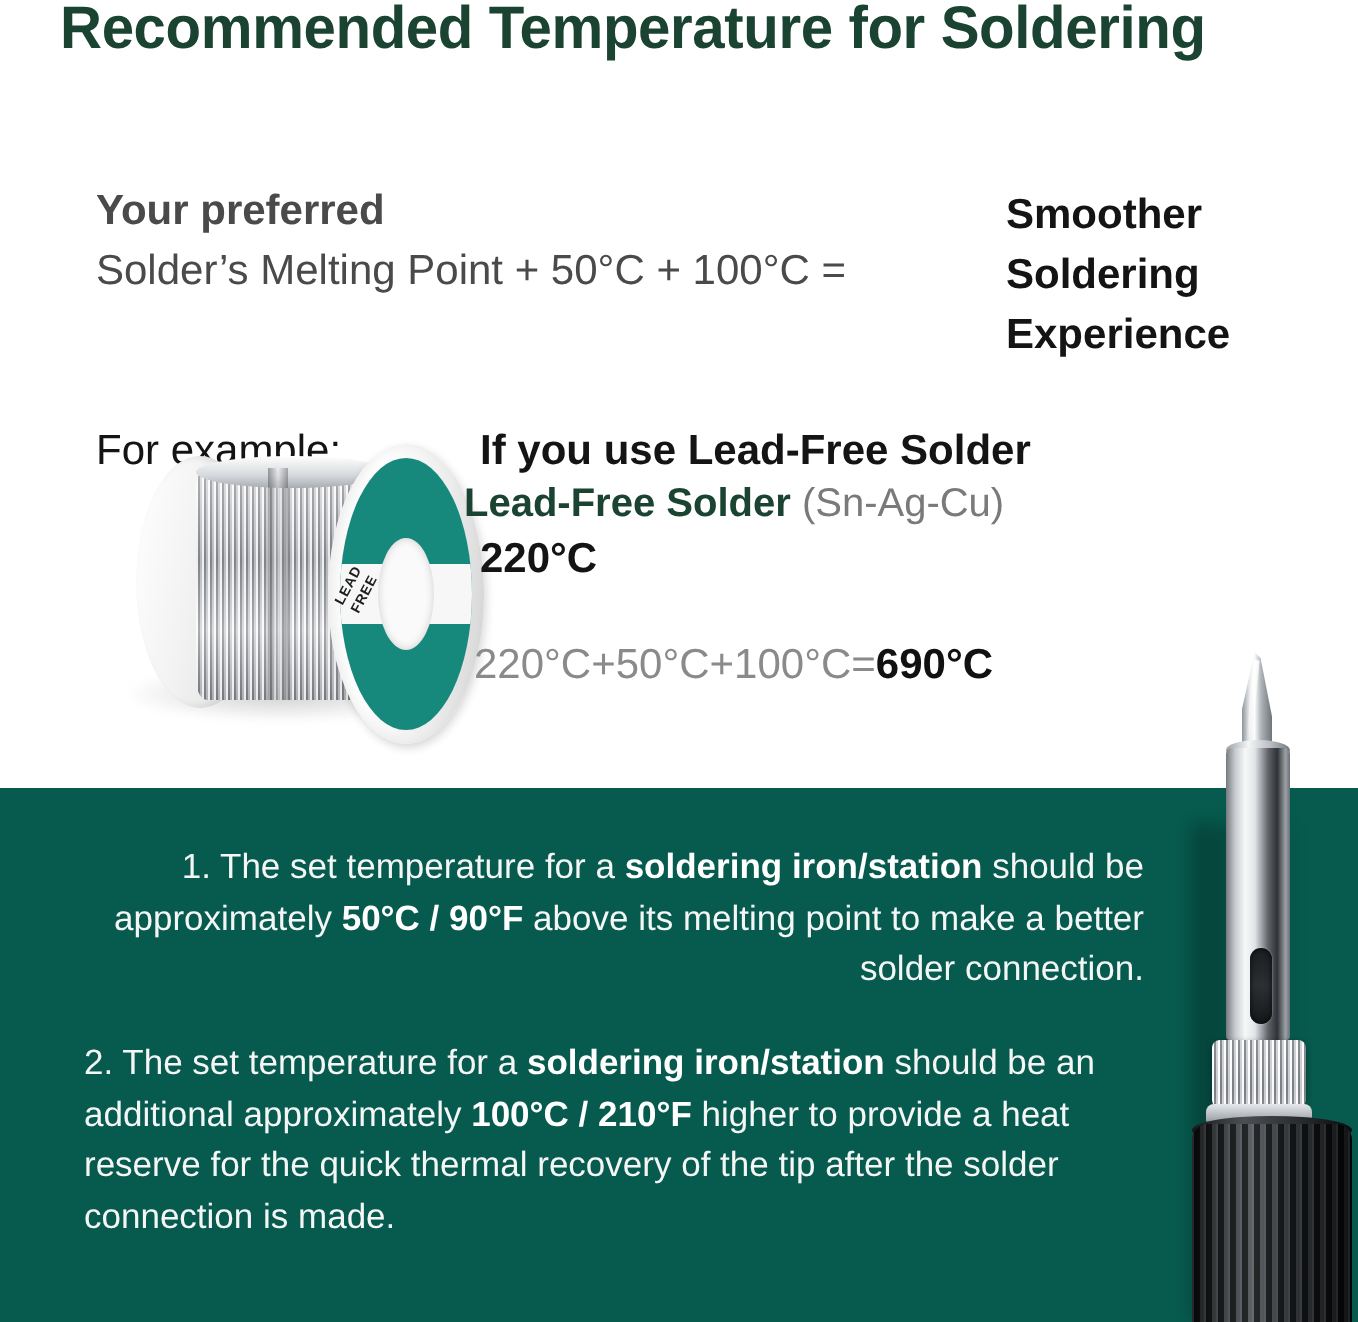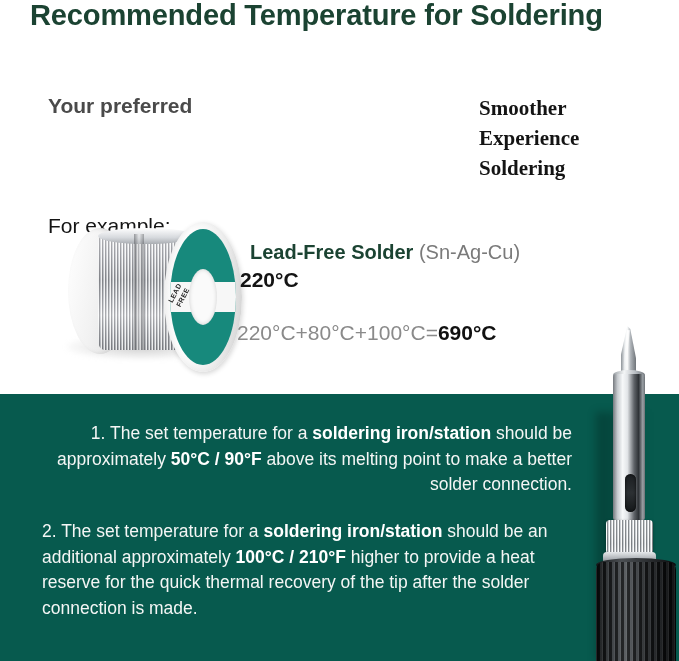--- a/index.html
+++ b/index.html
@@ -29,37 +29,37 @@
   }
   .rule-l1{
     position:absolute;left:48px;top:94px;
     font-size:21px;color:#4a4a4a;font-weight:700;white-space:nowrap;
   }
   .rule-l2{
     position:absolute;left:48px;top:124px;
     font-size:21px;color:#4a4a4a;font-weight:300;white-space:nowrap;
   }
   .result-col{
-    position:absolute;left:479px;top:93px;
-    font-size:21px;color:#141414;font-weight:bold;line-height:30px;font-family:Liberation Serif, serif;
+    position:absolute;left:503px;top:93px;
+    font-size:21px;color:#141414;font-weight:bold;line-height:30px;
   }
   .result-col span{display:block;white-space:nowrap;}
 
   .for-example{
     position:absolute;left:48px;top:190px;
     font-size:21px;color:#141414;font-weight:400;white-space:nowrap;margin-top:24px;
   }
 
   
   .ex-title{
     position:absolute;left:240px;top:214px;
     font-size:21px;color:#141414;font-weight:bold;white-space:nowrap;
   }
   .ex-sub{
-    position:absolute;left:250px;top:241px;
+    position:absolute;left:232px;top:241px;
     font-size:20px;white-space:nowrap;
   }
   .ex-sub .g{color:#1b4332;font-weight:bold;}
   .ex-sub .n{color:#7a7a7a;font-weight:300;}
   .ex-temp{
     position:absolute;left:240px;top:268px;
     font-size:21px;color:#141414;font-weight:bold;white-space:nowrap;
   }
   .ex-eq{
     position:absolute;left:237px;top:321px;
@@ -201,25 +201,26 @@
   }
 </style>
 </head>
 <body>
 
 <div id="infographic">
 
   <div class="title">Recommended Temperature for Soldering</div>
 
   <div class="rule-l1">Your preferred</div>
+  <div class="rule-l2">Solder’s Melting Point + 50°C + 100°C =</div>
 
   <div class="result-col">
     <span>Smoother</span>
+    <span>Soldering</span>
     <span>Experience</span>
-    <span>Soldering</span>
   </div>
 
   <div class="for-example">For example:</div>
 
   <div class="spool">
     <div class="spool-shadow"></div>
     <div class="flange-back"></div>
     <div class="wire"></div>
     <div class="wire-top"></div>
     <div class="wire-band"></div>
@@ -228,26 +229,27 @@
         <div class="label-band"></div>
       </div>
       <div class="label-hole"></div>
       <div class="label-text">
         <div>LEAD</div>
         <div>FREE</div>
       </div>
     </div>
   </div>
 
+  <div class="ex-title">If you use Lead-Free Solder</div>
   <div class="ex-sub">
     <span class="g">Lead-Free Solder</span><span>&nbsp;</span><span class="n">(Sn-Ag-Cu)</span>
   </div>
   <div class="ex-temp">220°C</div>
   <div class="ex-eq">
-    <span>220°C+80°C+100°C=</span><b>690°C</b>
+    <span>220°C+50°C+100°C=</span><b>690°C</b>
   </div>
 
   <div class="panel">
     <div class="panel-item item1"><span>1. The set temperature for a </span><b>soldering iron/station</b><span> should be approximately </span><b>50°C / 90°F</b><span> above its melting point to make a better solder connection.</span></div>
     <div class="panel-item item2"><span>2. The set temperature for a </span><b>soldering iron/station</b><span> should be an additional approximately </span><b>100°C / 210°F</b><span> higher to provide a heat reserve for the quick thermal recovery of the tip after the solder connection is made.</span></div>
   </div>
 
   <div class="iron">
     <div class="iron-shadow"></div>
     <div class="tip"></div>

